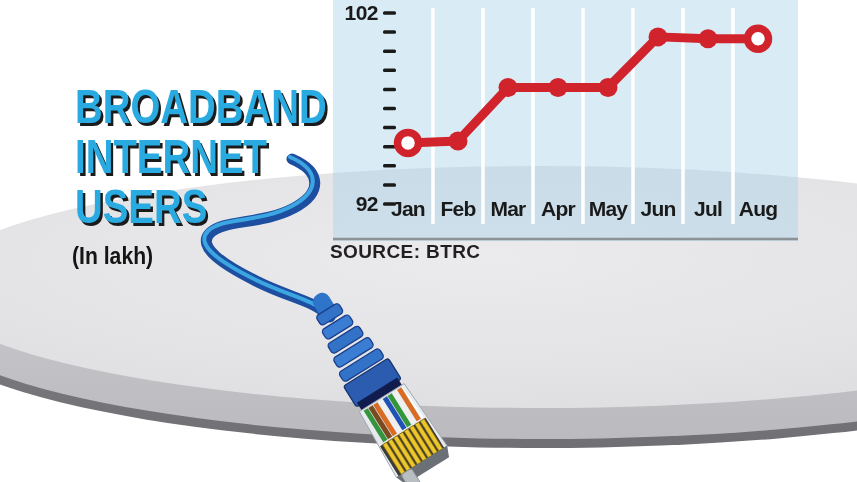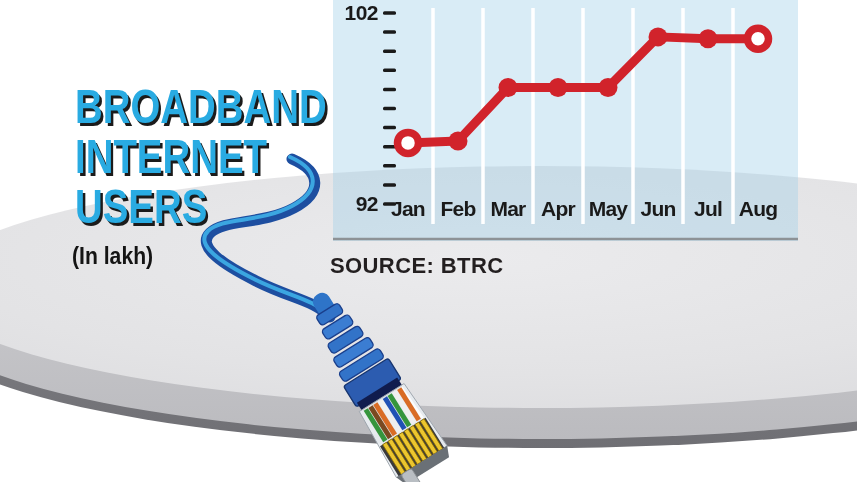--- a/index.html
+++ b/index.html
@@ -28,22 +28,22 @@
   .headline{position:absolute; left:75px; top:82px; line-height:50px;
     font-size:48px; font-weight:bold; letter-spacing:0px;
     transform:scaleX(0.8); transform-origin:left top;
     color:#29abe2; text-shadow:3px 3px 0 #1b1b1b; white-space:nowrap;}
   .headline span{display:block;}
   .subtitle{position:absolute; left:72px; top:243px;
     font-size:23px; font-weight:600; color:#141414;
     transform:scaleX(0.92); transform-origin:left top;}
 
   
-  .source{position:absolute; left:330px; top:253px;
-    font-size:22px; font-weight:bold; letter-spacing:0.4px; color:#231f20;}
+  .source{position:absolute; left:330px; top:241px;
+    font-size:19px; font-weight:bold; letter-spacing:0.4px; color:#231f20;}
 
   
   .cable-svg{position:absolute; left:0; top:0; width:857px; height:482px; pointer-events:none;}
 </style>
 </head>
 <body>
 
 <div class="stage">
 
   <div class="disc disc-rim"></div>

